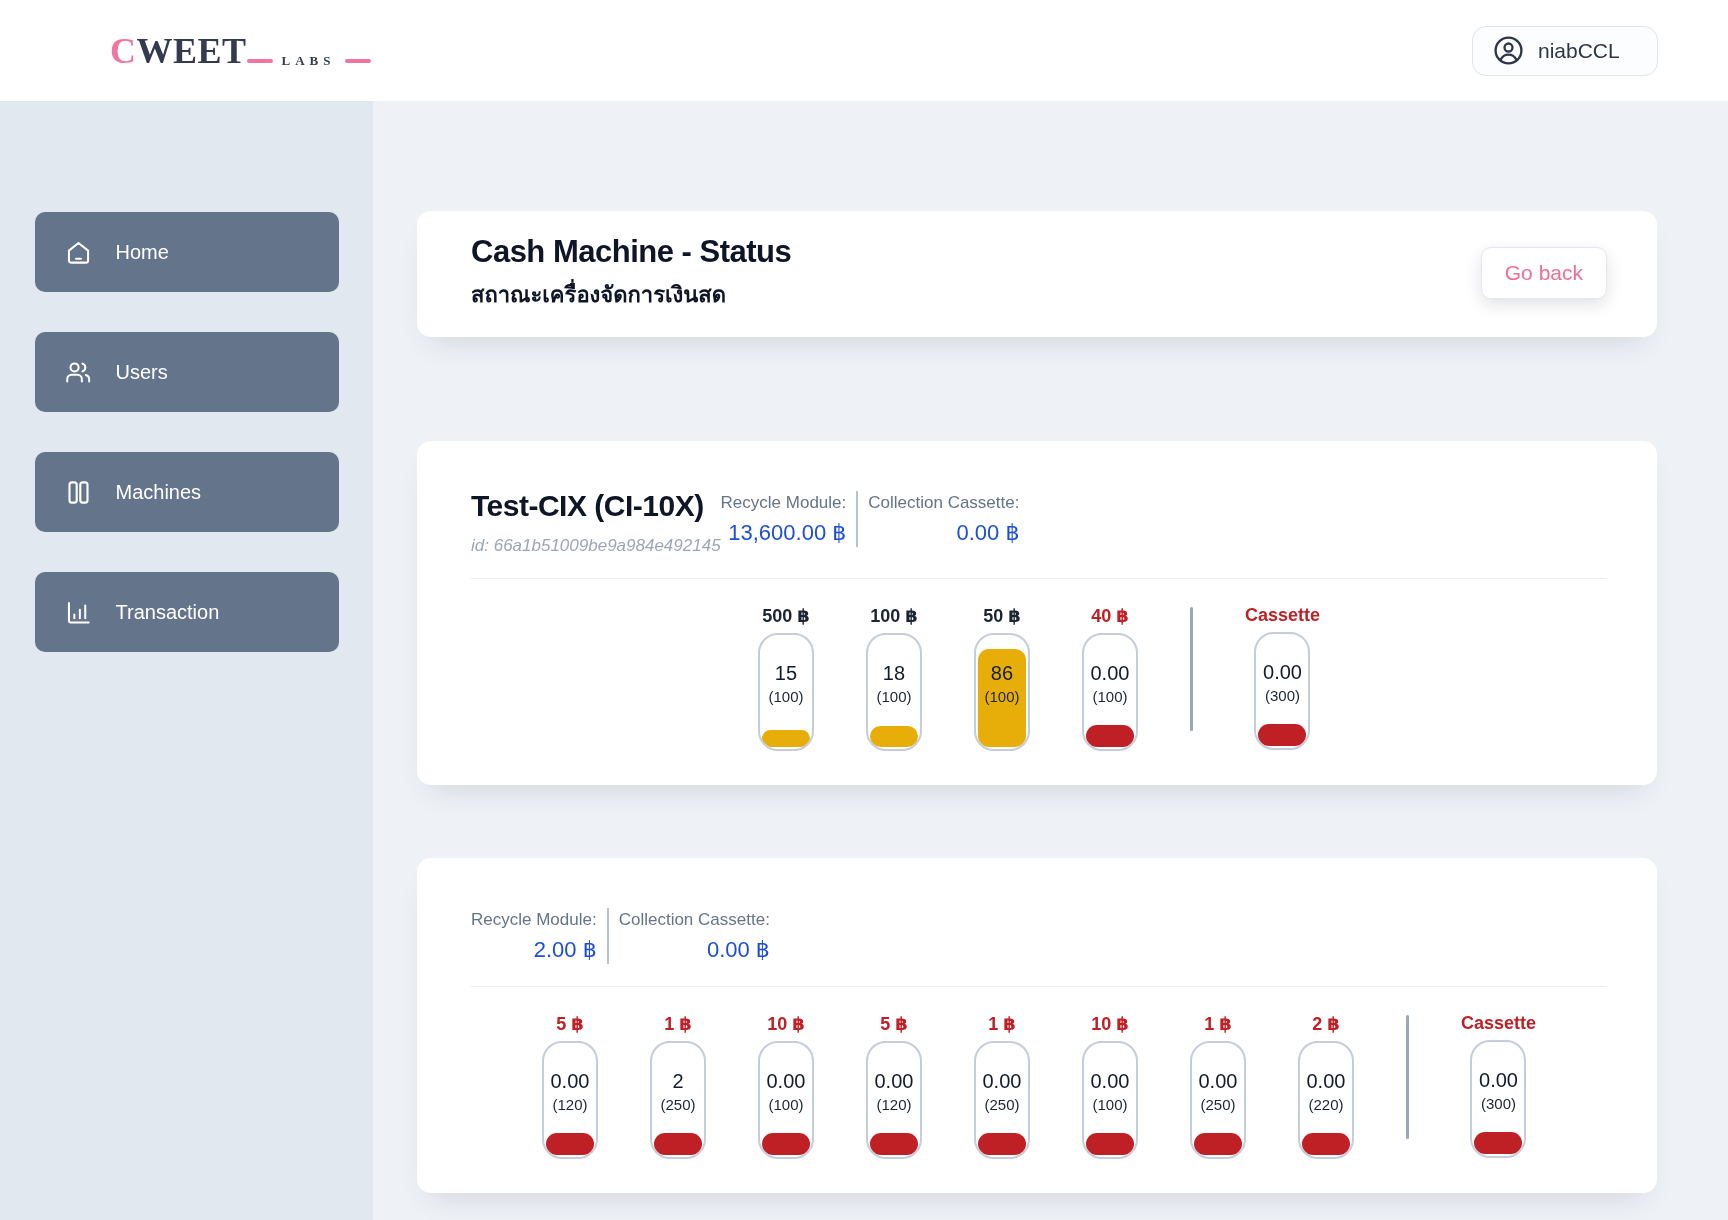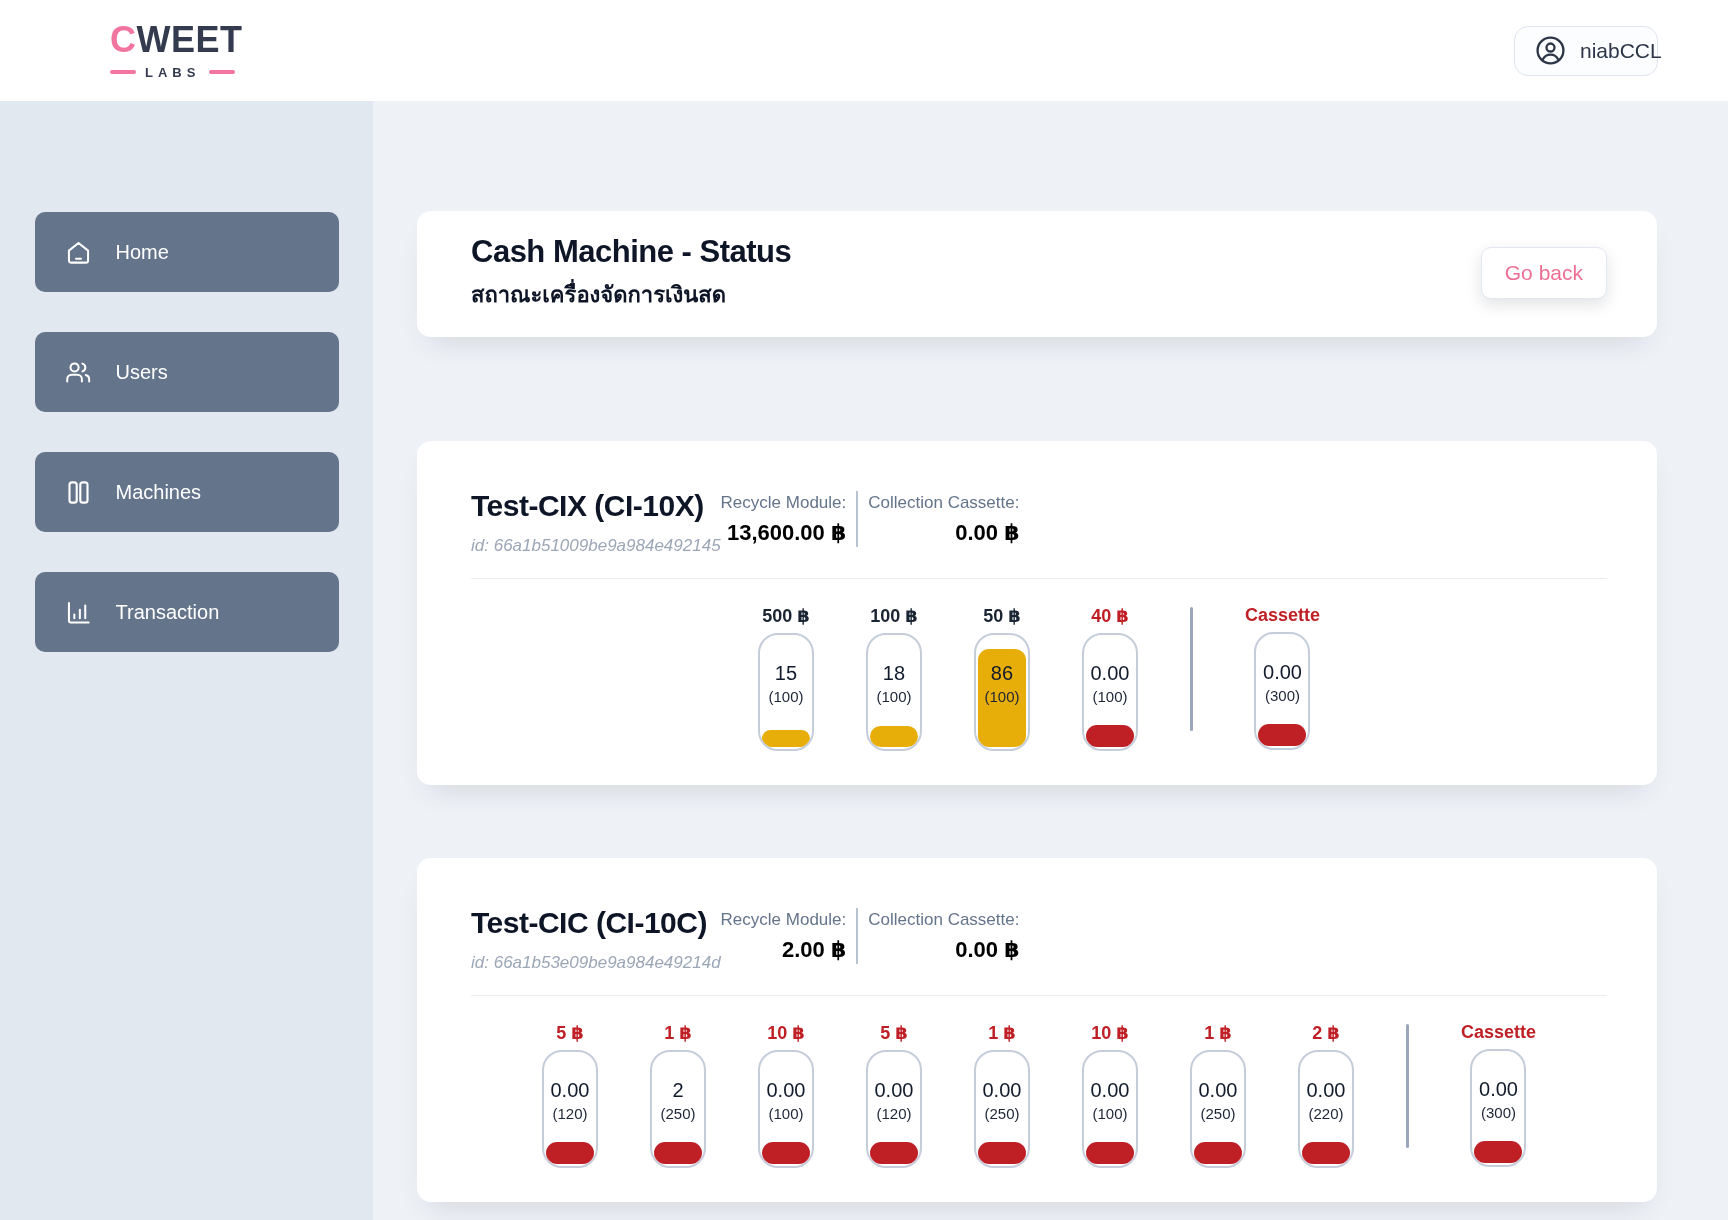--- a/index.html
+++ b/index.html
@@ -10,29 +10,29 @@
     font-family:"Liberation Sans","DejaVu Sans",sans-serif;
     color:#131c2e;
   }
 
   
   .app-header {
     height:101px; background:#ffffff;
     display:flex; align-items:center; justify-content:space-between;
     padding:0 70px 0 110px;
   }
-  .logo { display:flex; flex-direction:column; align-items:flex-start; cursor:pointer; }
+  .logo { display:flex; align-items:flex-end; cursor:pointer;font-family:Liberation Serif, serif; }
   .logo-word { font-size:36px; font-weight:900; letter-spacing:0.5px; color:#343b4f; line-height:1; }
   .logo-word .pink { color:#f1759e; }
   .logo-sub { display:flex; align-items:center; gap:9px; margin-top:7px; }
   .logo-sub .labs { font-size:13px; font-weight:800; letter-spacing:5px; color:#343b4f; }
   .logo-sub .dash { width:26px; height:4px; border-radius:3px; background:#f1759e; }
   .user-btn {
     display:flex; align-items:center; gap:14px;
-    width:144px; height:50px; padding:0 20px;
+    width:186px; height:50px; padding:0 20px;
     background:#fcfdfe; border:1px solid #dfe4ee; border-radius:14px;
     font-size:21px; color:#2c3647; cursor:pointer;
     font-family:inherit;
   }
 
   
   .layout { display:flex; height:1119px; }
   .sidebar {
     width:373px; background:#e1e8f0; height:100%;
     padding-top:111px; flex-shrink:0;
@@ -67,21 +67,21 @@
   }
 
   
   .machine-card { padding:48px 50px 34px 54px; margin-bottom:73px; }
   .machine-head { display:flex; justify-content:flex-start; align-items:flex-start; }
   .machine-name { margin:0; font-size:30px; font-weight:800; letter-spacing:-0.5px; color:#0d1526; }
   .machine-id { margin-top:13px; font-style:italic; color:#9ba6b6; font-size:17px; }
   .stats { display:flex; align-items:center; gap:10px; margin-top:2px; }
   .stat { text-align:right; }
   .stat-label { color:#64748b; font-size:17px; }
-  .stat-value { font-size:22px; font-weight:700; margin-top:7px; color:#000000; }
+  .stat-value { font-size:22px; font-weight:400; margin-top:7px; color:#1d4ed8; }
   .stat-divider { width:2px; height:56px; background:#b9c2d0; }
   .rule { border:none; border-top:1px solid #e9ecf1; margin:22px 0 0 0; }
 
   .tube-row { display:flex; justify-content:center; align-items:flex-start; gap:52px; margin-top:26px; }
   .tube-cell { display:flex; flex-direction:column; align-items:center; }
   .tube-label { font-size:18px; font-weight:700; margin-bottom:6px; white-space:nowrap; }
   .tube-label.ok { color:#1b2433; }
   .tube-label.empty { color:#bf2025; }
   .tube {
     position:relative; width:56px; height:118px;
@@ -251,24 +251,20 @@
                 <div class="tube-value">0.00</div>
                 <div class="tube-cap">(300)</div>
               </div>
             </div>
           </div>
         </div>
     </section>
 
     <section class="card machine-card">
       <div class="machine-head">
-        <div>
-          <h2 class="machine-name">Test-CIC (CI-10C)</h2>
-          <div class="machine-id">id: 66a1b53e09be9a984e49214d</div>
-        </div>
         <div class="stats">
           <div class="stat">
             <div class="stat-label">Recycle Module:</div>
             <div class="stat-value">2.00 ฿</div>
           </div>
           <div class="stat-divider"></div>
           <div class="stat">
             <div class="stat-label">Collection Cassette:</div>
             <div class="stat-value">0.00 ฿</div>
           </div>

